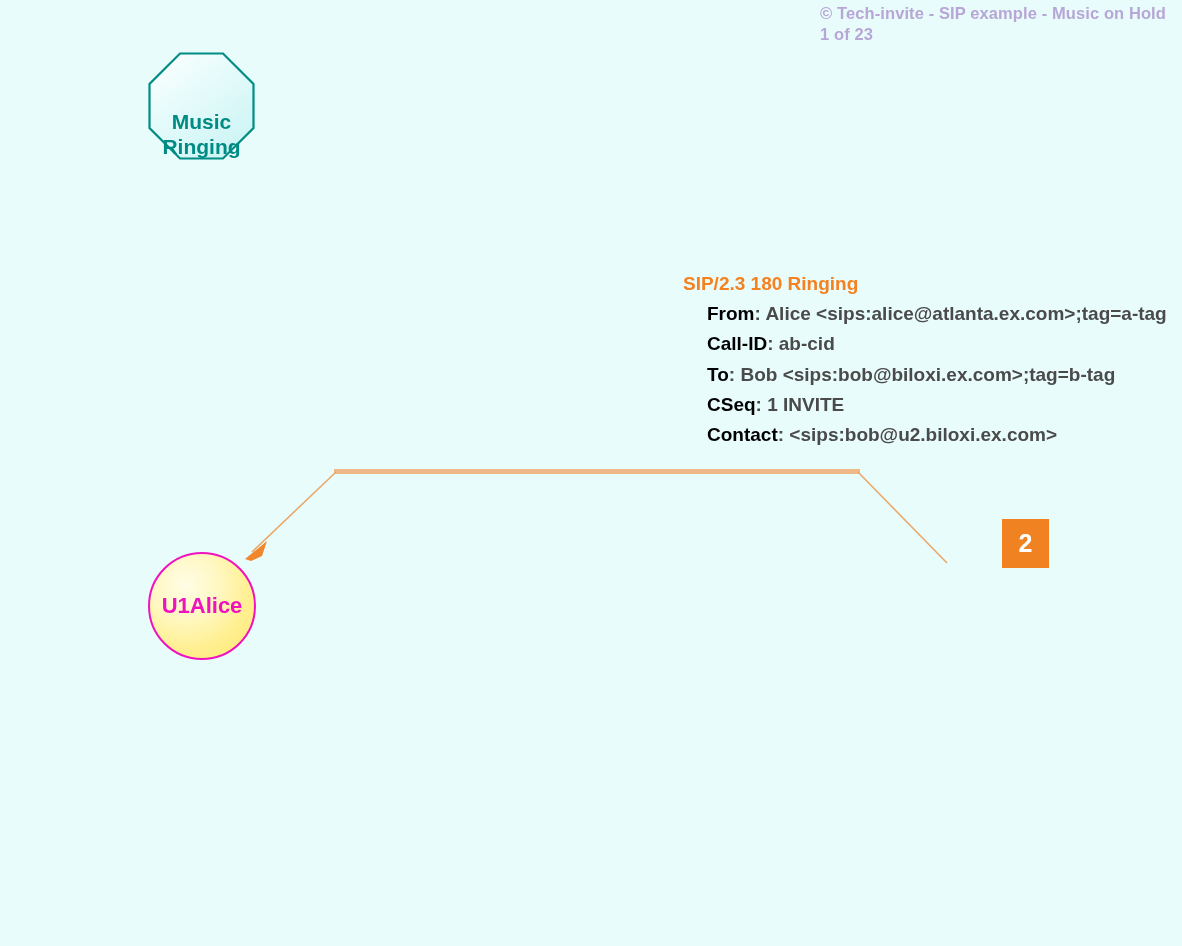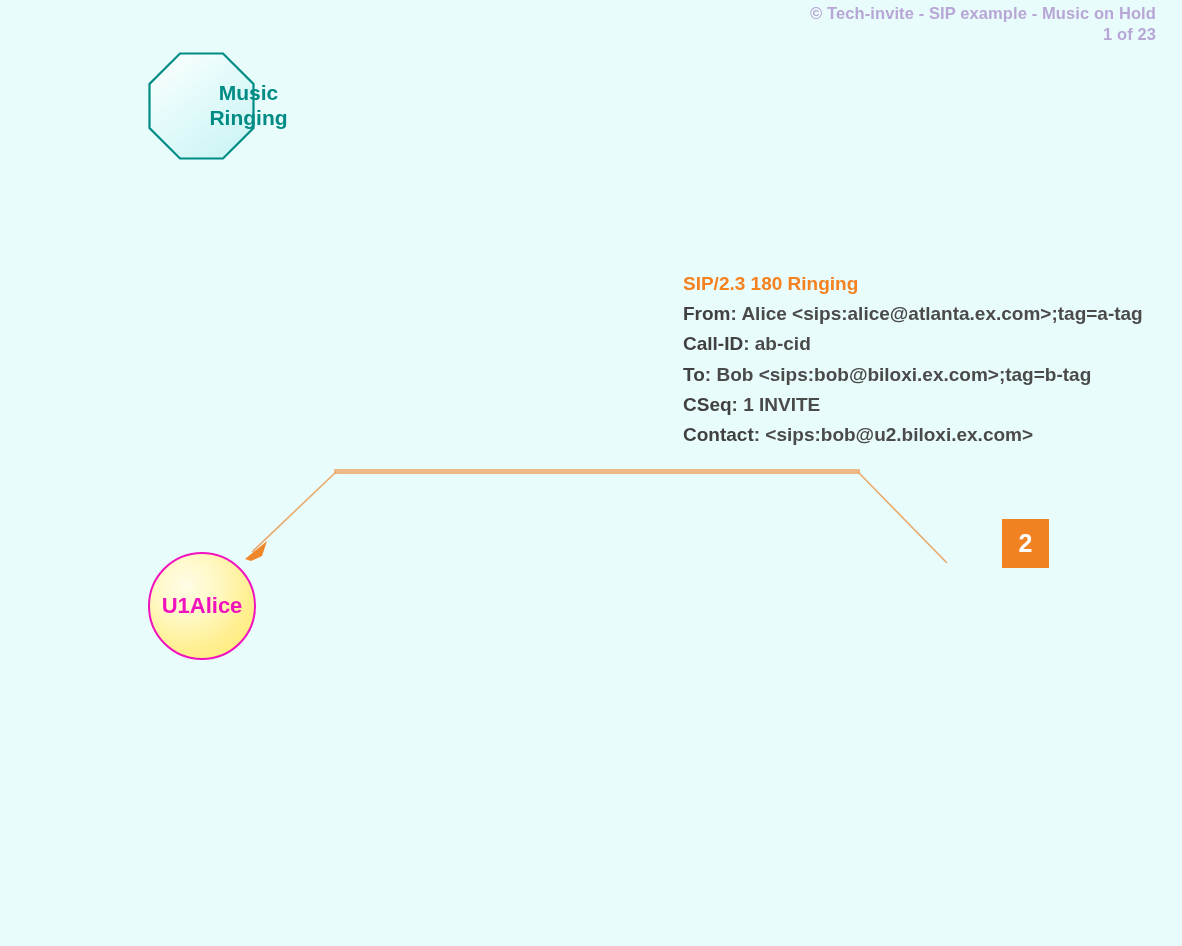--- a/index.html
+++ b/index.html
@@ -16,23 +16,23 @@
   }
   #canvas {
     position: relative;
     width: 1182px;
     height: 946px;
   }
 
   
   .header {
     position: absolute;
-    right: 26px;
+    right: 16px;
     top: 3px;
-    text-align: right;
+    text-align: left;
     line-height: 1.28;
     color: #b7a6d6;
     font-size: 16.5px;
     font-weight: bold;
     letter-spacing: 0.1px;
     white-space: nowrap;
   }
   .header .page-indicator {
     display: block;
   }
@@ -47,27 +47,26 @@
   }
   .node-octagon svg { display:block; }
   .octagon-label {
     position: absolute;
     left: 0; top: 0;
     width: 107px;
     height: 108px;
     display: flex;
     flex-direction: column;
     align-items: center;
-    justify-content: center;
+    justify-content: flex-end;
     color: #008c84;
     font-size: 21px;
     font-weight: bold;
     line-height: 1.18;
     pointer-events: none;
-    margin-left: 47px;
   }
 
   
   .node-circle {
     position: absolute;
     border-radius: 50%;
     display: flex;
     flex-direction: row;
     align-items: center;
     justify-content: center;
@@ -127,22 +126,23 @@
     top: 269px;
     font-size: 19px;
     line-height: 30.2px;
     white-space: nowrap;
   }
   .sip-start-line {
     color: #f58220;
     font-weight: bold;
   }
   .sip-header-name {
-    color: #404040;
-    font-weight: bold;
+    color: #000000;
+    font-weight: bold;
+    margin-left: 24px;
   }
   .sip-header-value {
     color: #4a4a4a;
     font-weight: bold;
   }
 </style>
 </head>
 <body>
 
 <div id="canvas">

